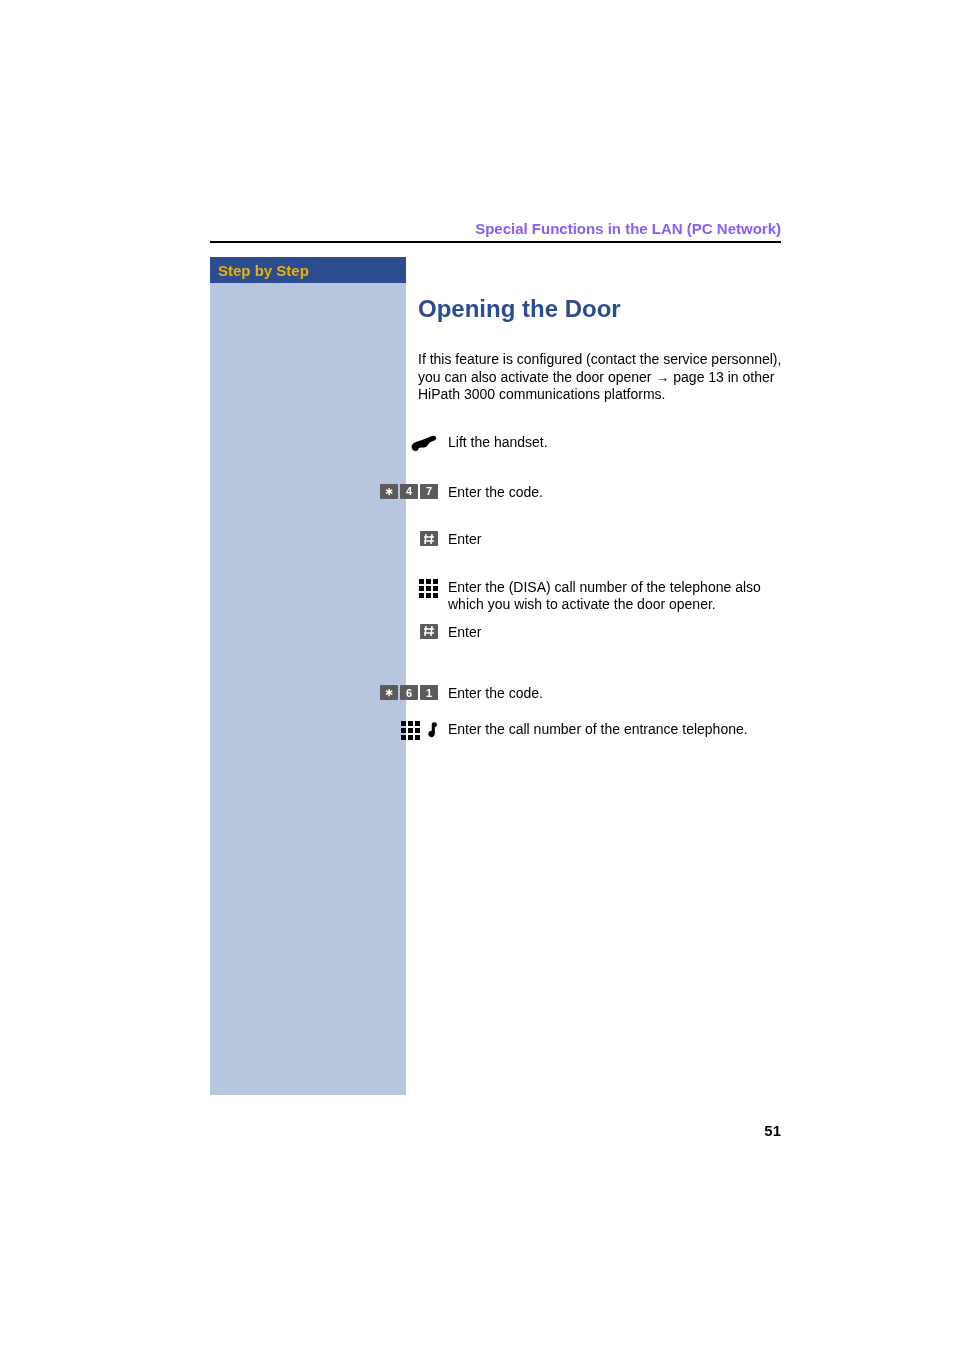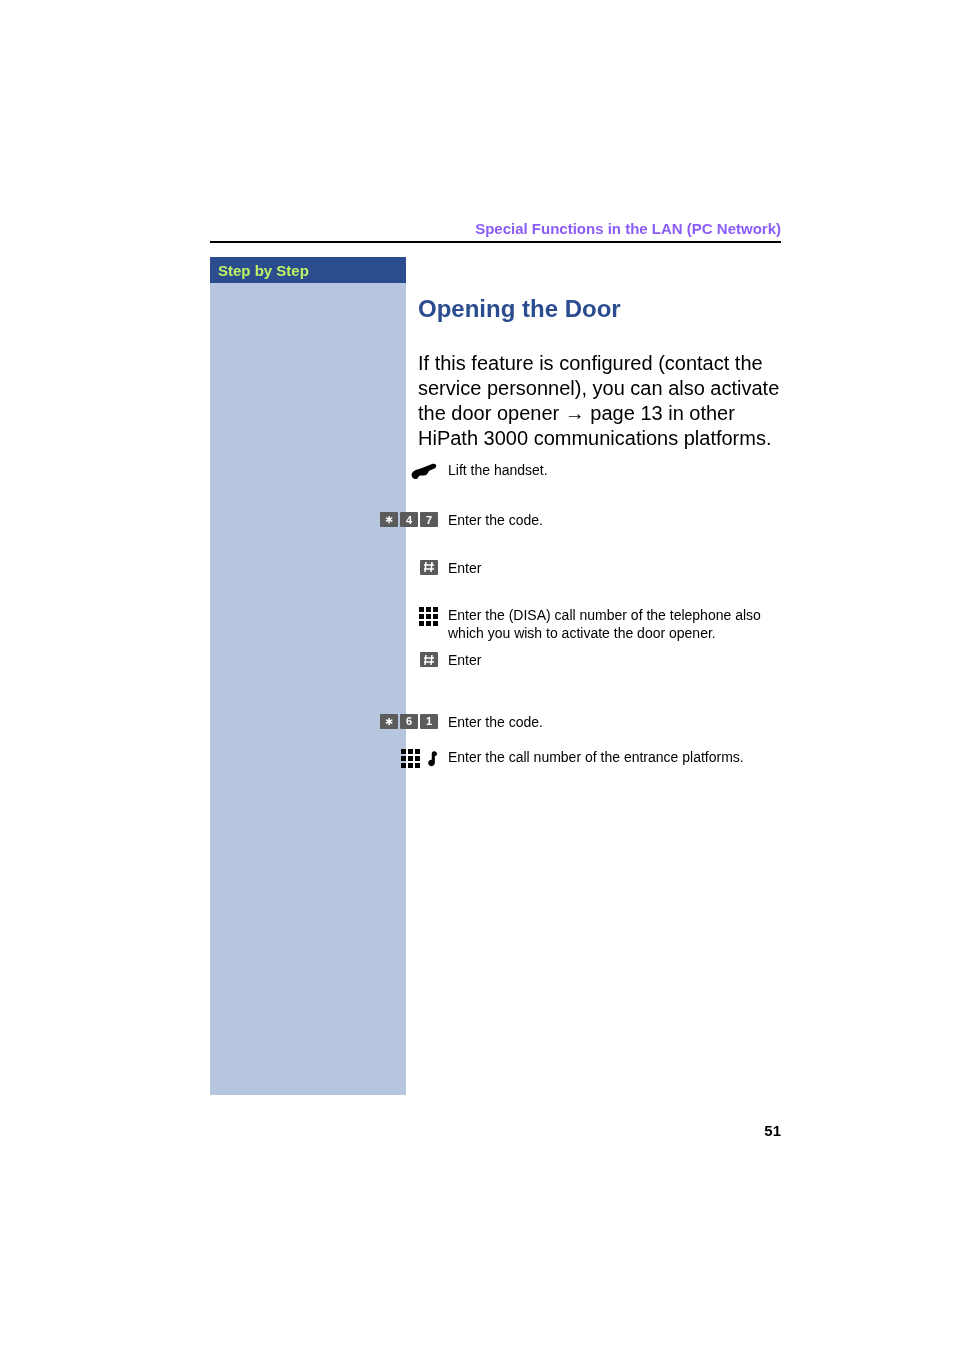--- a/index.html
+++ b/index.html
@@ -41,21 +41,21 @@
     height: 838px;
     background: #b7c6df; 
   }
   .sidebar-header {
     position: absolute;
     top: 257px;
     left: 210px;
     width: 196px;
     height: 26px;
     background: #2b4c8f; 
-    color: #bef264;
+    color: #eab308;
     font-weight: bold;
     font-size: 15px;
     display: flex;
     align-items: center;
     padding-left: 8px;
     box-sizing: border-box;
   }
   .content {
     position: absolute;
     top: 295px;
@@ -63,23 +63,23 @@
     width: 370px;
   }
   .section-heading {
     color: #2b4c8f;
     font-size: 24px;
     font-weight: bold;
     margin-bottom: 28px;
     letter-spacing: 0px;
   }
   .intro-text {
-    font-size: 20px;
+    font-size: 14.0px;
     line-height: 1.25;
-    margin-bottom: 11px;
+    margin-bottom: 30px;
   }
   .step-row {
     display: flex;
     align-items: flex-start;
     margin-bottom: 10px;
     padding-left: 40px;
   }
   .step-icon-cell {
     width: 60px;
     flex: 0 0 60px;
@@ -279,19 +279,19 @@
           <span>
             <svg width="12" height="18" viewBox="0 0 12 18">
               <path d="M8 2 L8 13 A2.5 2.5 0 1 1 6 10.5 L6.5 10.5 L6.5 4 C 6.5 3, 7 2, 8 2 C 9 2, 10 3, 10 4 C 10 5, 9 5.5, 8 5" fill="none" stroke="#000" stroke-width="1.5"></path>
               <circle cx="5.5" cy="13" r="2.3" fill="#000"></circle>
               <line x1="7.7" y1="13" x2="7.7" y2="3" stroke="#000" stroke-width="1.5"></line>
               <path d="M7.7 3 C 8.5 2, 10 2.5, 10 4 C 10 5, 9 5.5, 8 5.2" fill="none" stroke="#000" stroke-width="1.5"></path>
             </svg>
           </span>
         </span>
       </div>
-      <div class="step-text">Enter the call number of the entrance platforms.</div>
+      <div class="step-text">Enter the call number of the entrance telephone.</div>
     </div>
 
   </div>
 
   <div class="page-number">51</div>
 </div>
 
 </body></html>

